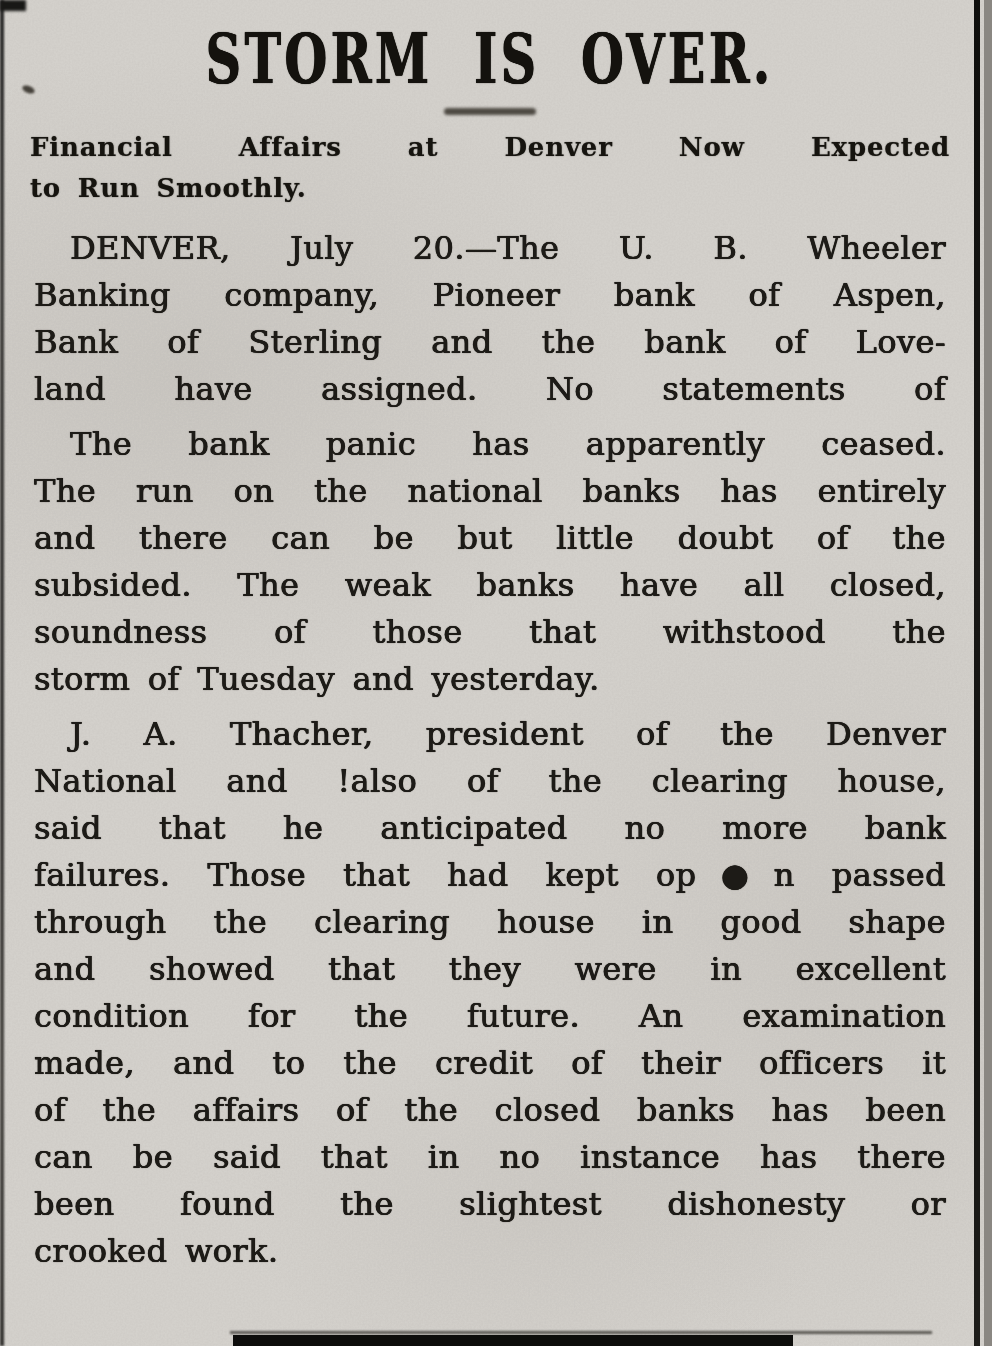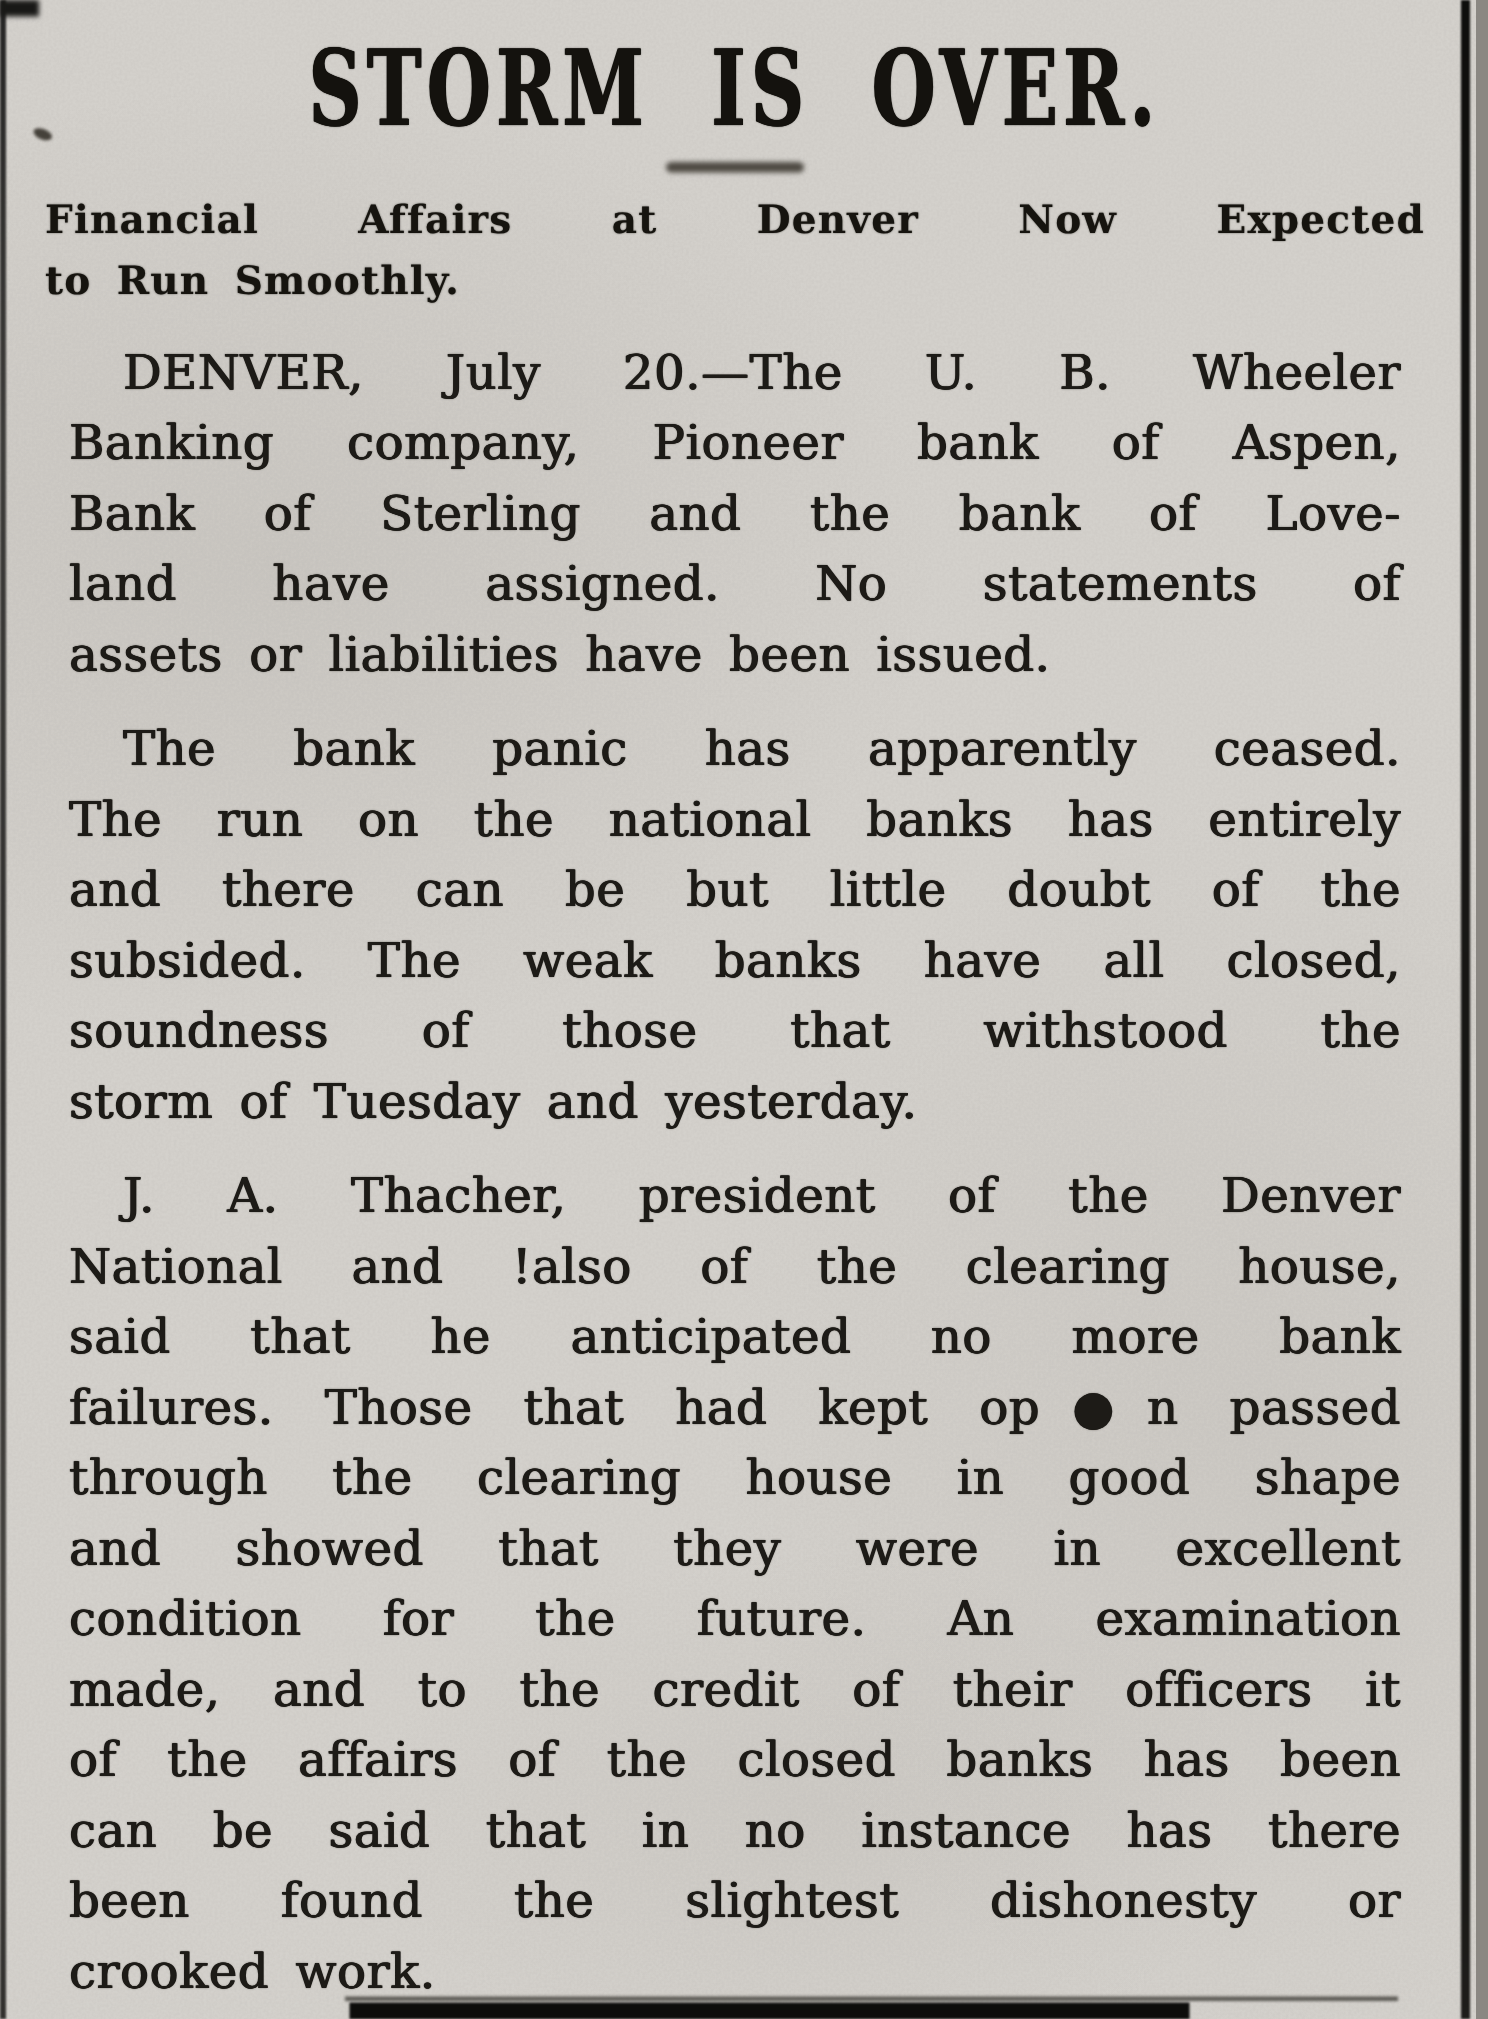--- a/index.html
+++ b/index.html
@@ -37,21 +37,21 @@
 
   .divider{width:92px;height:7px;margin:12px auto 0;background:#4e4a43;border-radius:4px;filter:blur(1.7px);}
 
   .subhead{margin-top:12px;font-weight:bold;font-size:26px;line-height:41px;color:#16140f;}
   .subhead .sh1{text-align:justify;text-align-last:justify;letter-spacing:0.8px;
     text-shadow:0 0 1.2px rgba(20,18,13,.7);}
   .subhead .sh2{letter-spacing:0.8px;word-spacing:7px;
     text-shadow:0 0 1.2px rgba(20,18,13,.7);}
 
   .bodytext{margin-top:16px;font-size:32px;line-height:47px;}
-  .para{margin:16px;}
+  .para{margin:4px;}
   .para + .para{margin-top:8px;}
   .line{
     text-align:justify;text-align-last:justify;
     letter-spacing:0.4px;word-spacing:2px;
     text-shadow:0.45px 0 0 currentColor, -0.35px 0 0 currentColor, 0 0 1.3px rgba(25,22,16,.55);
   }
   .line.indent{text-indent:36px;}
   .line.last{text-align-last:left;word-spacing:7px;}
 
   .cutoff-line{position:absolute;left:230px;top:1331px;width:702px;height:3px;
@@ -107,21 +107,20 @@
       <div class="sh2">to Run Smoothly.</div>
     </div>
 
     <div class="bodytext">
 
       <div class="para">
         <div class="line indent">DENVER, July 20.—The U. B. Wheeler</div>
         <div class="line">Banking company, Pioneer bank of Aspen,</div>
         <div class="line">Bank of Sterling and the bank of Love-</div>
         <div class="line">land have assigned. No statements of</div>
-        <div class="line last">assets or liabilities have been issued.</div>
       </div>
 
       <div class="para">
         <div class="line indent">The bank panic has apparently ceased.</div>
         <div class="line">The run on the national banks has entirely</div>
         <div class="line">and there can be but little doubt of the</div>
         <div class="line">subsided. The weak banks have all closed,</div>
         <div class="line">soundness of those that withstood the</div>
         <div class="line last">storm of Tuesday and yesterday.</div>
       </div>

